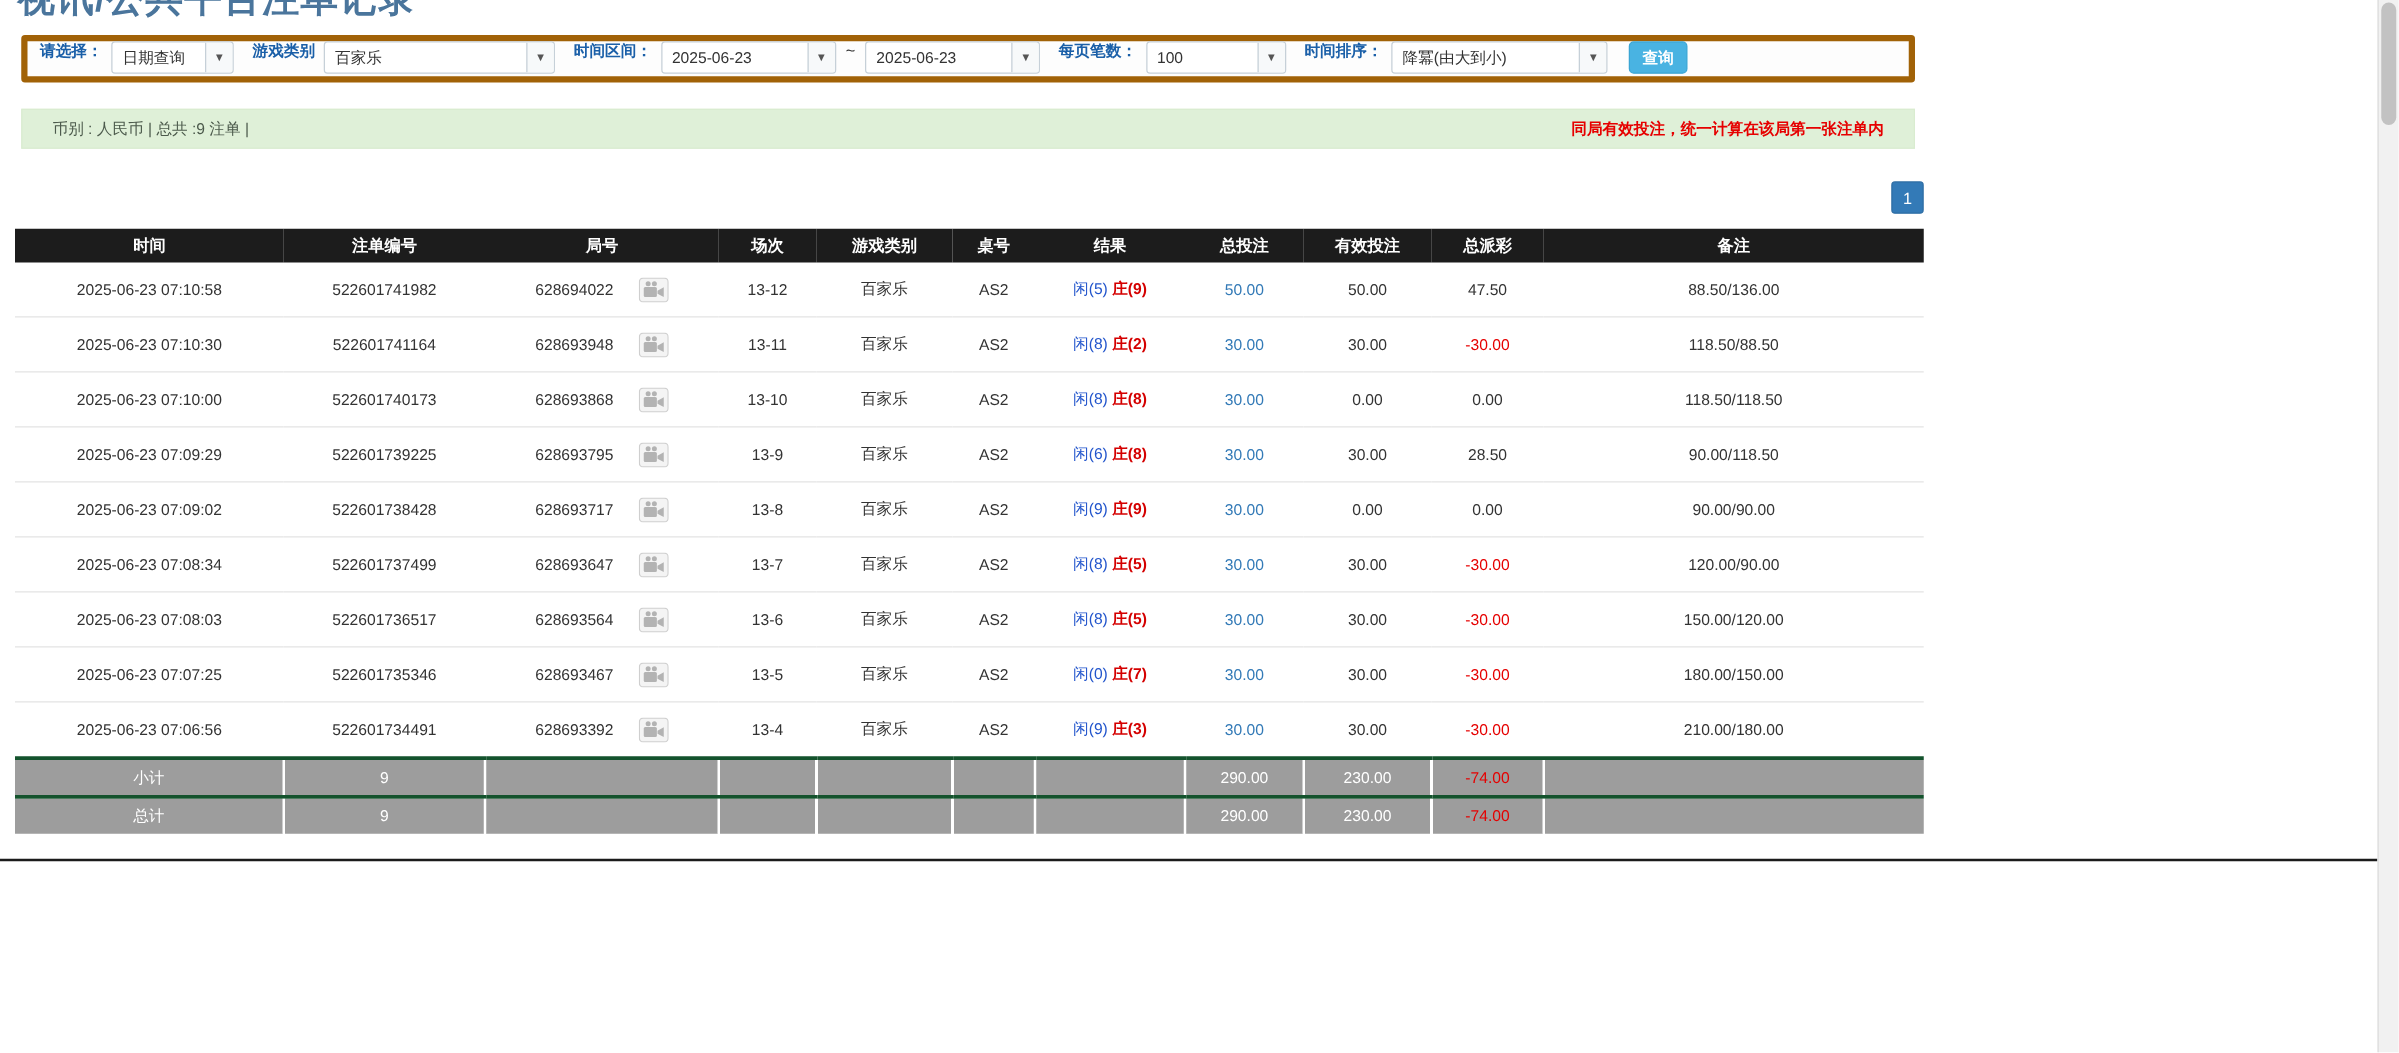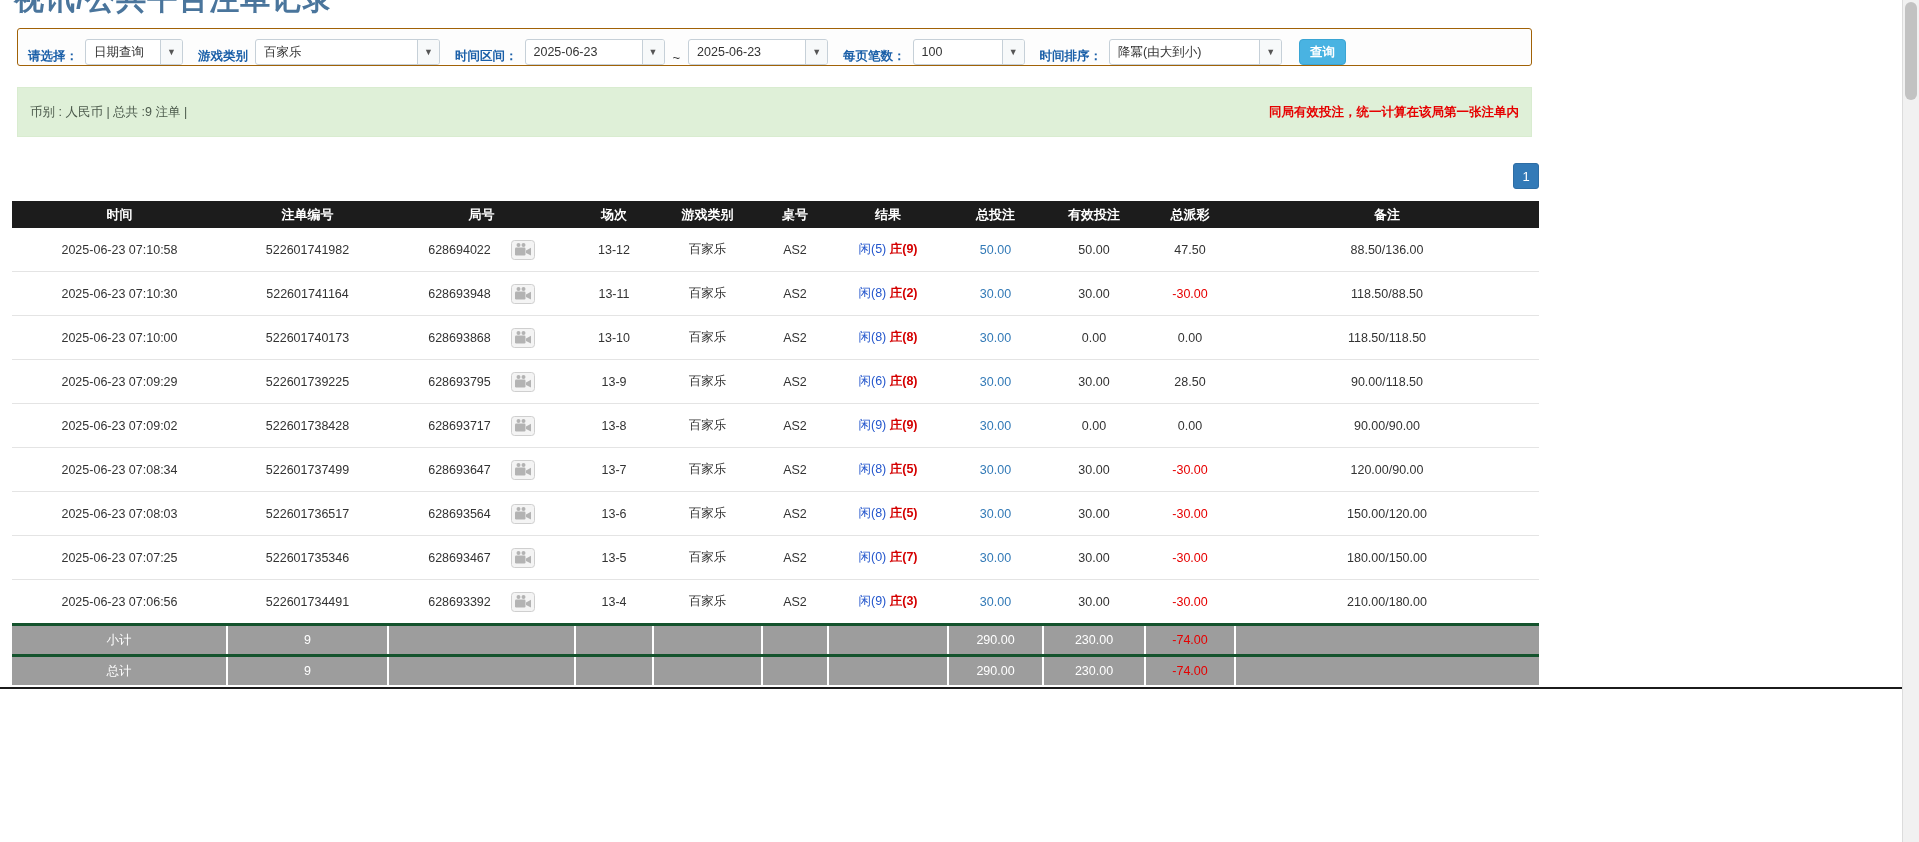--- a/index.html
+++ b/index.html
@@ -10,22 +10,22 @@
   }
   
   .page-title{
     position:absolute;top:-21px;left:14px;font-size:30px;font-weight:bold;
     color:#4a759c;letter-spacing:1px;white-space:nowrap;
   }
   .content{position:absolute;left:0;top:0;width:1902px;}
   
   .filter-bar{
     margin:28px 0 0 17px;width:1515px;height:38px;box-sizing:border-box;
-    border:1px solid #a16207;border-radius:3px;background:#fdfdfd;
-    display:flex;align-items:flex-end;gap:7px;padding:0 10px;
+    border:5px solid #a16207;border-radius:3px;background:#fdfdfd;
+    display:flex;align-items:flex-start;gap:7px;padding:0 10px;
   }
   .flabel{font-size:12.5px;font-weight:bold;color:var(--label-blue);white-space:nowrap;}
   .gap-l{margin-left:8px;}
   .combo{
     display:inline-flex;height:26px;box-sizing:border-box;background:#fff;
     border:1px solid #c6d0d8;border-radius:3px;align-items:stretch;overflow:hidden;
   }
   .combo-text{
     flex:1;display:flex;align-items:center;padding:0 8px;font-size:12.5px;color:#333;
     white-space:nowrap;overflow:hidden;
@@ -35,23 +35,23 @@
     border-left:1px solid #c6d0d8;background:#f7f9fa;font-size:9px;color:#555;cursor:pointer;
   }
   .tilde{font-size:13px;color:#333;margin:0 1px;}
   .search-btn{
     margin-left:10px;height:26px;min-width:42px;padding:0 10px;border:1px solid #3aa5d4;
     background:var(--button-blue);color:#fff;font-size:12.5px;font-weight:bold;
     border-radius:4px;cursor:pointer;font-family:inherit;
   }
   
   .summary-bar{
-    margin:21px 0 0 17px;width:1515px;height:50px;box-sizing:border-box;
+    margin:21px 0 0 17px;width:1515px;height:32px;box-sizing:border-box;
     background:var(--success-bg);border:1px solid #d9ecd0;
-    display:flex;align-items:center;justify-content:space-between;padding:0 12px;gap:38px;
+    display:flex;align-items:center;justify-content:space-between;padding:0 24px;gap:38px;
   }
   .summary-left{font-size:12.5px;color:#4c5a4c;}
   .summary-right{font-size:12.5px;color:var(--negative-red);font-weight:bold;}
   
   .pagination-row{margin:26px 0 12px 12px;width:1527px;display:flex;justify-content:flex-end;}
   .page-btn{
     width:26px;height:26px;box-sizing:border-box;border:1px solid #2e6da4;border-radius:3px;
     background:var(--accent-blue);color:#fff;font-size:13px;display:flex;
     align-items:center;justify-content:center;cursor:pointer;
   }

